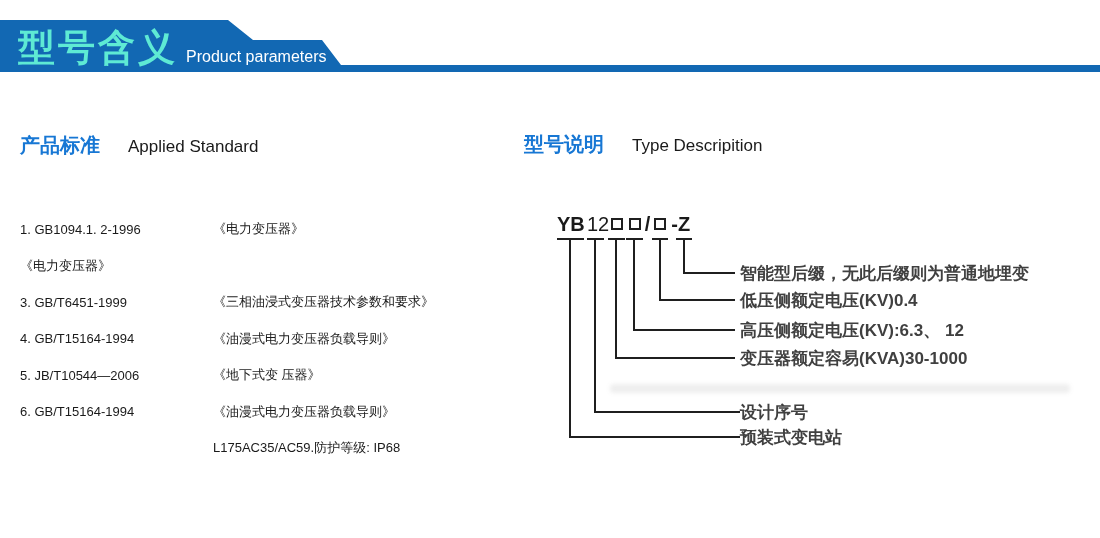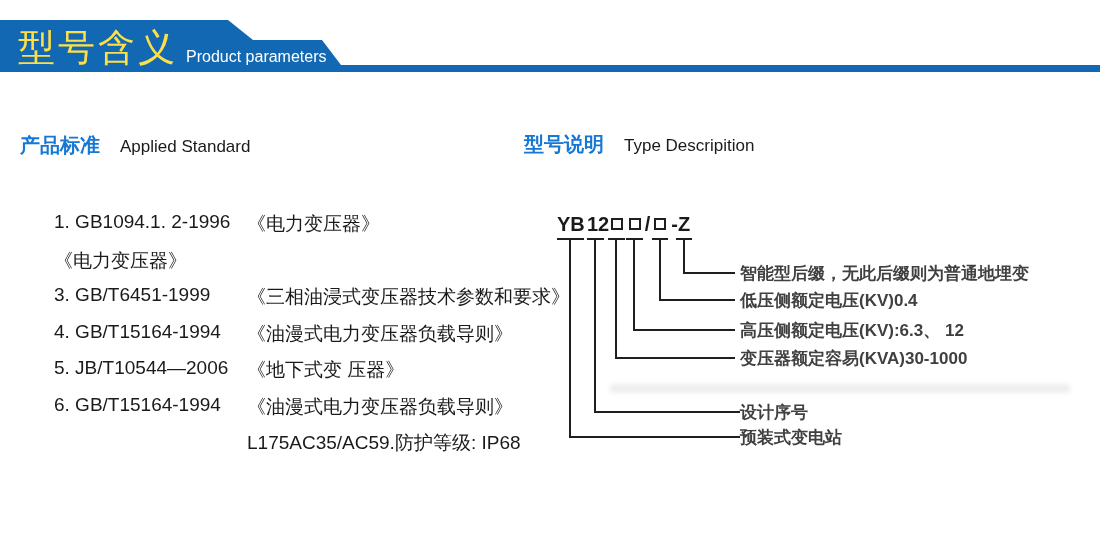--- a/index.html
+++ b/index.html
@@ -7,42 +7,42 @@
     position:relative;width:1100px;height:538px;background:#ffffff;
     font-family:"Liberation Sans",sans-serif;overflow:hidden;color:#1a1a1a;
   }
   
   .banner{
     position:absolute;left:0;top:20px;width:1100px;height:52px;
     background:var(--banner-blue,#1268b3);
     clip-path:polygon(0 0,228px 0,253px 20px,322px 20px,341px 45px,1100px 45px,1100px 52px,0 52px);
   }
   .banner-title{
-    position:absolute;left:18px;top:3px;color:#fde047;font-size:37px;font-weight:normal;
+    position:absolute;left:18px;top:3px;color:#5eead4;font-size:37px;font-weight:bold;
     letter-spacing:3px;white-space:nowrap;
   }
   .banner-sub{
     position:absolute;left:186px;top:28px;color:#fff;font-size:16px;white-space:nowrap;
   }
   
   .sec-head{position:absolute;white-space:nowrap;}
   .sec-head .zh{font-size:20px;font-weight:bold;color:var(--heading-blue,#1777d4);}
-  .sec-head .en{font-size:17px;color:#1a1a1a;margin-left:20px;}
+  .sec-head .en{font-size:17px;color:#1a1a1a;margin-left:28px;}
   #std-head{left:20px;top:132px;}
   #type-head{left:524px;top:131px;}
   
   .std-list{position:absolute;left:20px;top:211px;width:530px;}
-  .std-row{display:flex;height:36.5px;font-size:19px;margin-left:34px;}
+  .std-row{display:flex;align-items:center;height:36.5px;font-size:13px;}
   .std-code{flex:0 0 193px;white-space:nowrap;}
   .std-title{white-space:nowrap;}
   
   .diagram{position:absolute;left:556px;top:205px;width:544px;height:268px;}
   .mp{
     position:absolute;top:5px;height:30px;border-bottom:2px solid #1f1f1f;
-    text-align:center;font-size:20px;line-height:28px;box-sizing:border-box;font-weight:bold;
+    text-align:center;font-size:20px;line-height:28px;box-sizing:border-box;
   }
   .mp.nolined{border-bottom:none;}
   .mp.bold{font-weight:bold;}
   .box{
     display:inline-block;width:12px;height:12px;border:2px solid #1f1f1f;
     box-sizing:border-box;margin-bottom:1px;
   }
   .dlines{position:absolute;left:0;top:0;}
   .dlabel{
     position:absolute;left:184px;font-size:17px;font-weight:bold;white-space:nowrap;

